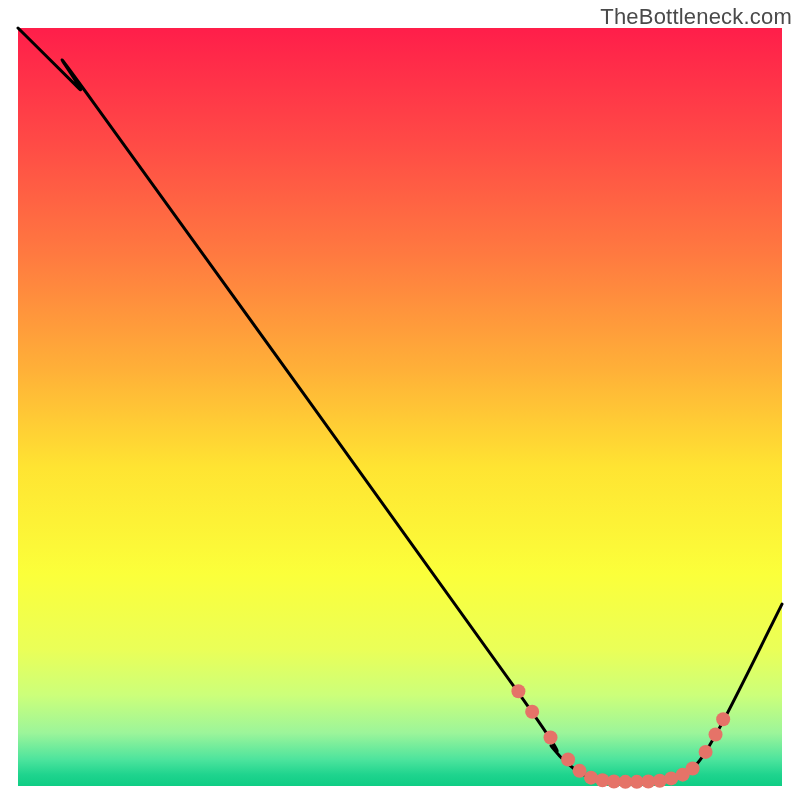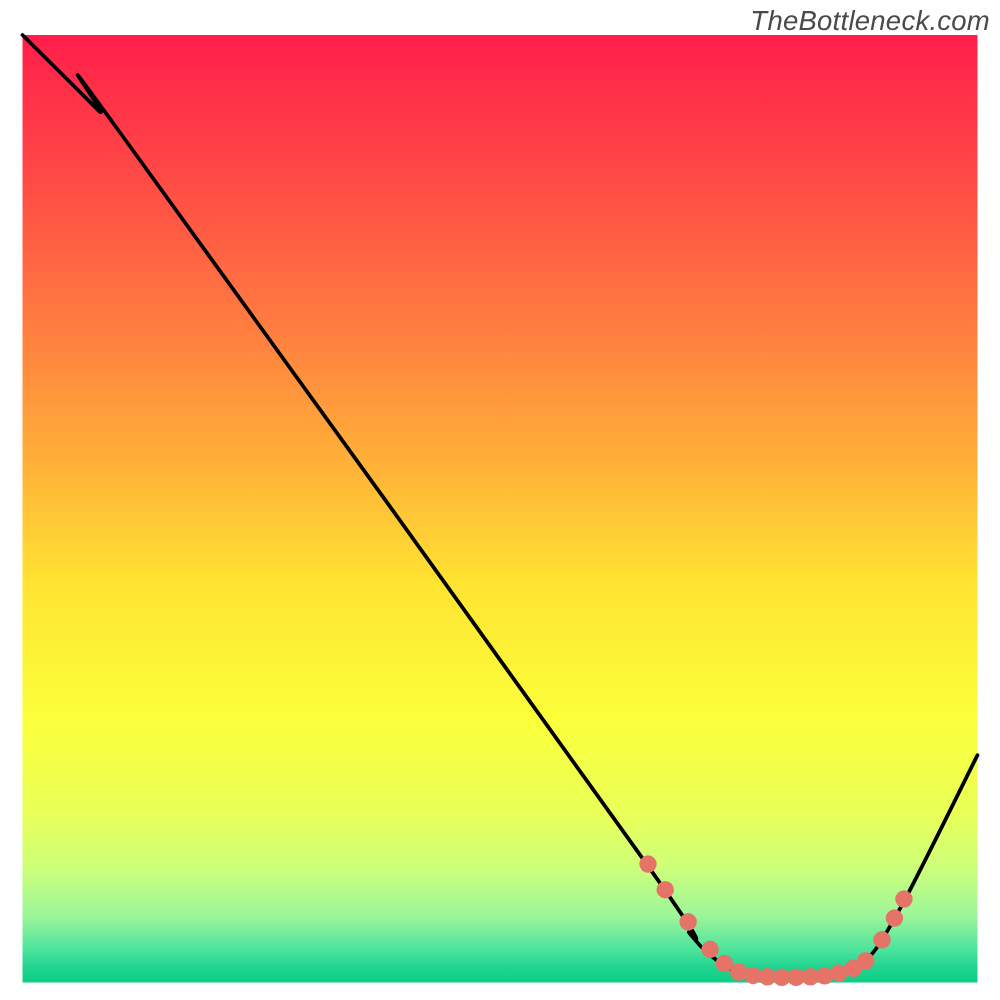--- a/index.html
+++ b/index.html
@@ -8,21 +8,20 @@
     width: 800px;
     height: 800px;
     overflow: hidden;
     background: #ffffff;
     font-family: Arial, Helvetica, sans-serif;
   }
   #stage {
     position: relative;
     width: 800px;
     height: 800px;
-    font-style: italic;
   }
   #attribution {
     position: absolute;
     top: 4px;
     right: 8px;
     font-size: 22px;
     font-weight: 400;
     color: #4a4a4a;
     z-index: 10;
     letter-spacing: 0.2px;

